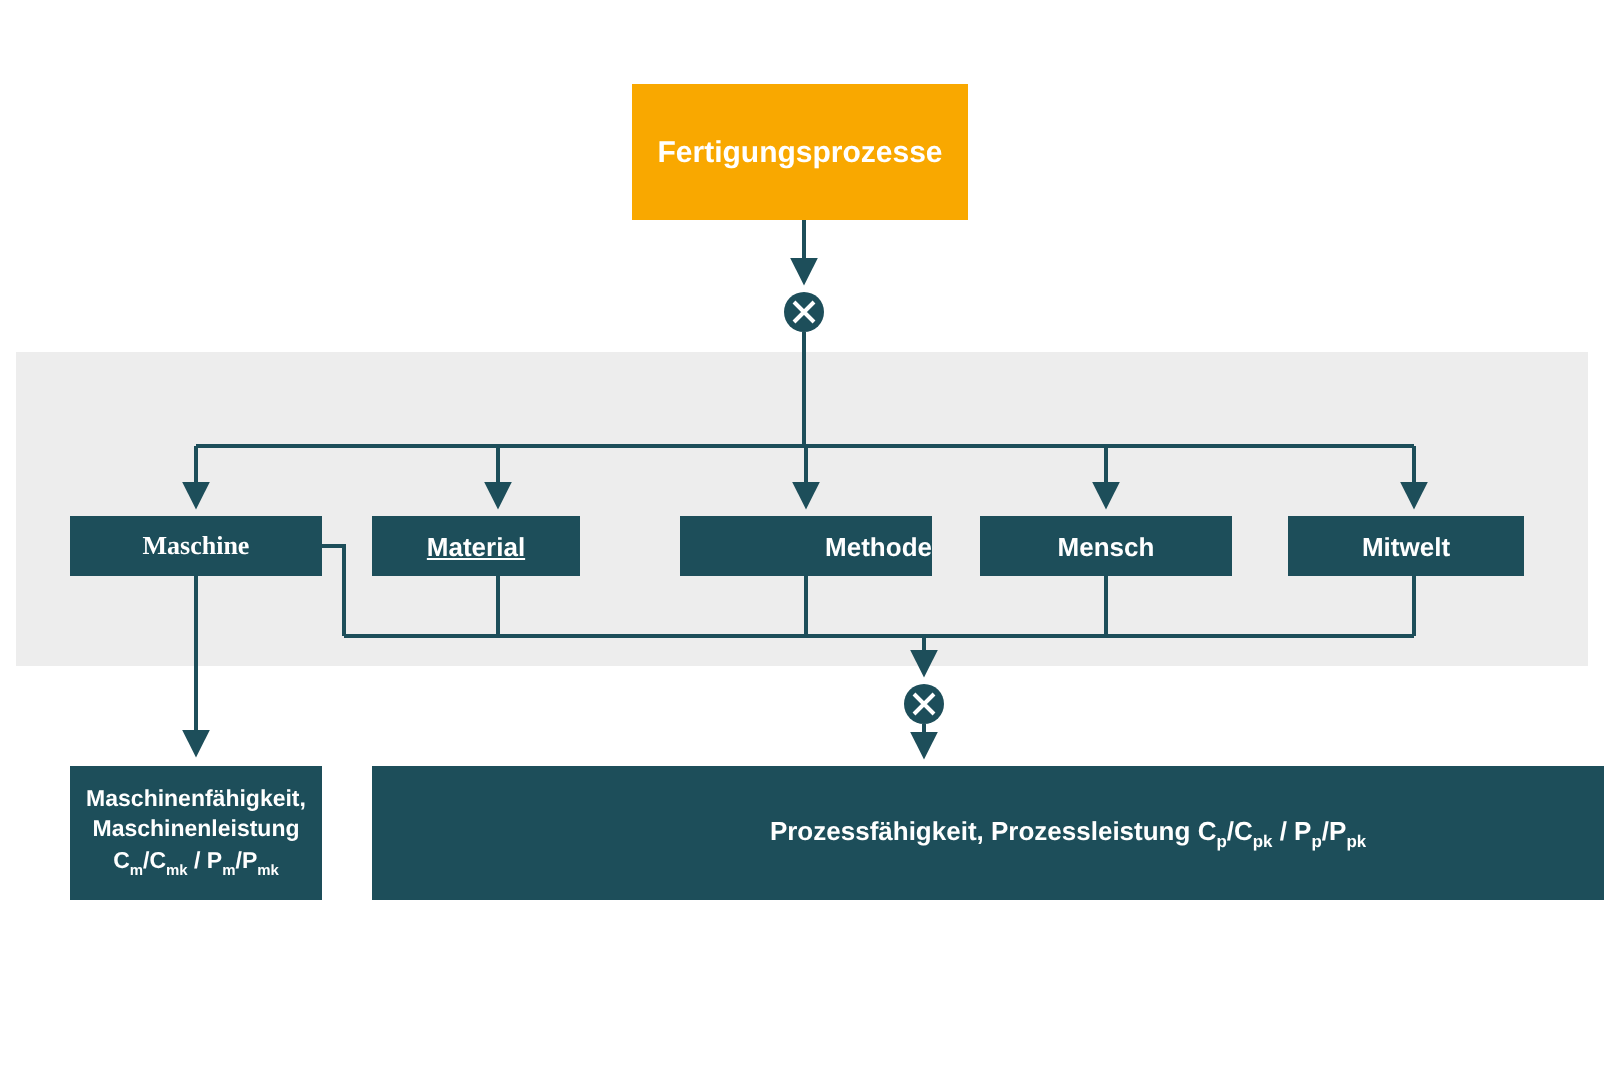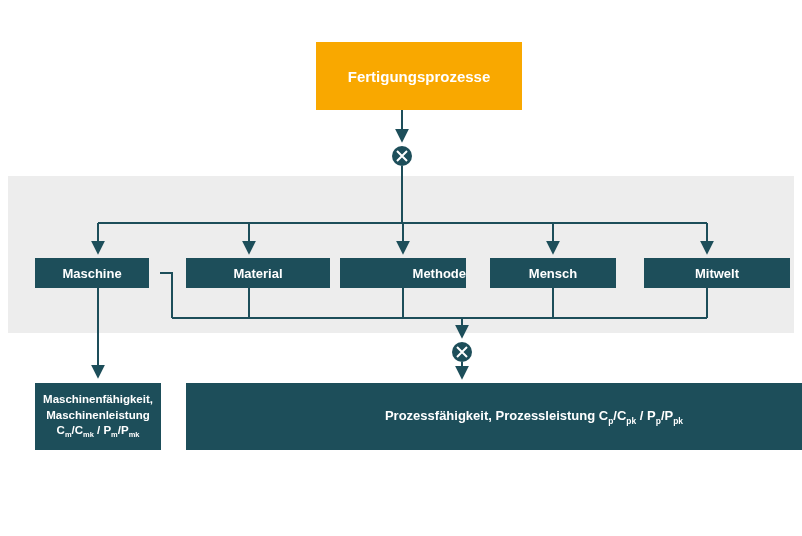--- a/index.html
+++ b/index.html
@@ -6,27 +6,27 @@
   body{font-family:"Liberation Sans","DejaVu Sans",sans-serif;}
   .canvas{position:relative;width:802px;height:536px;background:#ffffff;overflow:hidden;}
 
   .band{position:absolute;left:8px;top:176px;width:786px;height:157px;background:#EDEDED;z-index:0;}
   .band-title{position:absolute;left:35px;top:186px;font-size:15px;font-weight:bold;color:#9B9B9B;z-index:3;}
 
   svg.wires{position:absolute;left:0;top:0;z-index:1;}
 
   .box{position:absolute;display:flex;align-items:center;justify-content:center;
        color:#ffffff;font-weight:bold;text-align:center;z-index:2;box-sizing:border-box;}
-  .root{left:316px;top:42px;width:206px;height:68px;background:#F9A800;font-size:15px;}
+  .root{left:316px;top:42px;width:168px;height:68px;background:#F9A800;font-size:15px;}
   .inf{top:258px;height:30px;background:#1D4E5A;font-size:13px;}
-  .inf0{left:35px;width:114px;}
-  .inf1{left:186px;width:144px;}
+  .inf0{left:35px;width:126px;font-family:Liberation Serif, serif;}
+  .inf1{left:186px;width:104px;text-decoration:underline;}
   .inf2{left:340px;width:126px;justify-content:flex-end;}
   .inf3{left:490px;width:126px;}
-  .inf4{left:644px;width:146px;}
+  .inf4{left:644px;width:118px;}
 
   .result{top:383px;height:67px;background:#1D4E5A;}
   .machine-result{left:35px;width:126px;font-size:11.5px;line-height:1.35;flex-direction:column;padding:16px;}
   .process-result{left:186px;width:696px;font-size:13px;}
 
   .machine-result span{display:block;}
   sub{font-size:0.65em;}
 </style>
 </head>
 <body>

